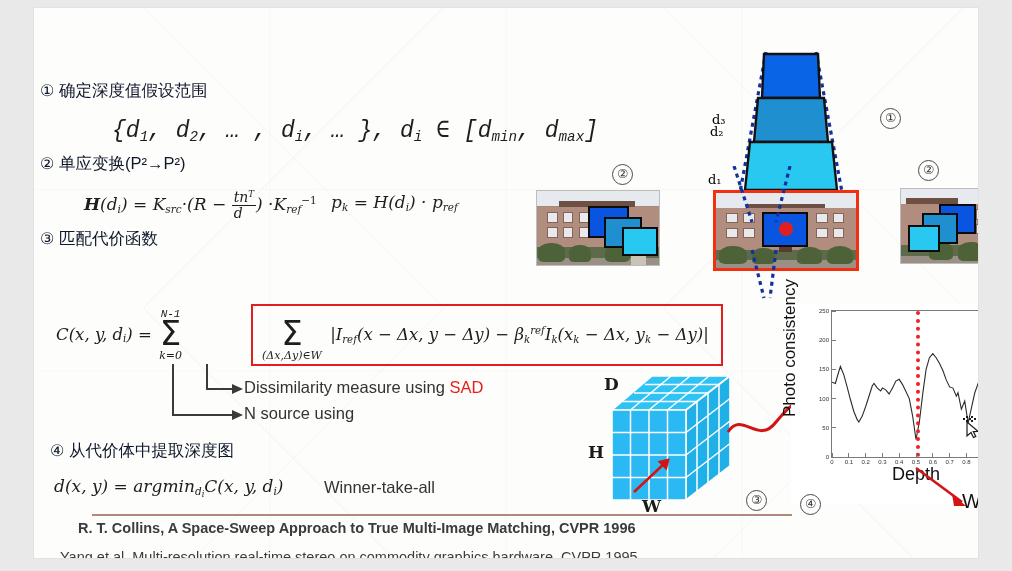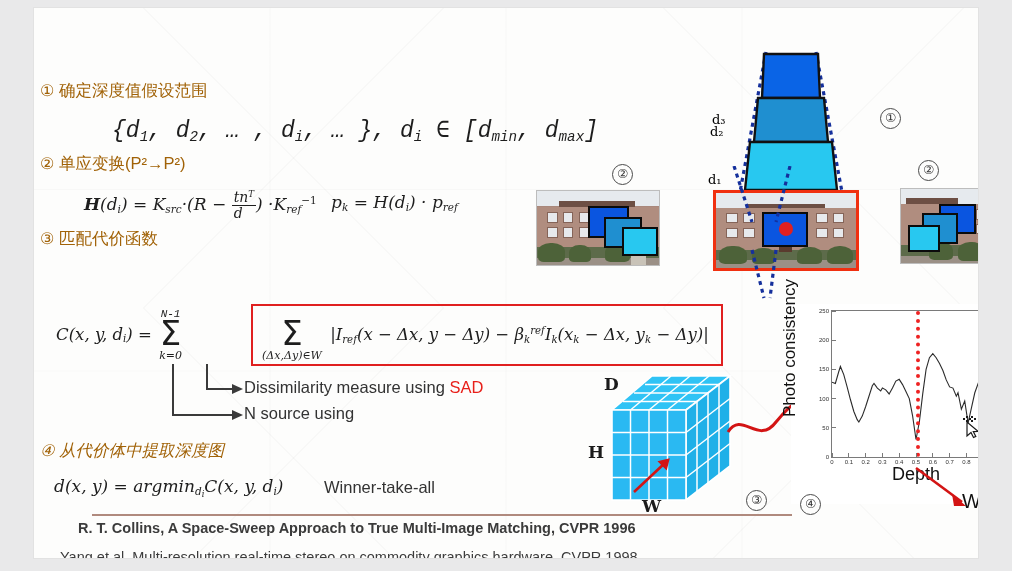--- a/index.html
+++ b/index.html
@@ -31,21 +31,21 @@
   .lay{position:absolute;z-index:2;}
 
   
   #title{
     left:36px;top:22px;
     font-size:33px;font-weight:bold;color:#b5472a;
     letter-spacing:-.3px;white-space:nowrap;
   }
 
   
-  .step{font-size:16.5px;color:#a16207;white-space:nowrap;}
+  .step{font-size:16.5px;color:#0f172a;white-space:nowrap;}
   .stepnum{font-size:16px;}
 
   
   .math{font-family:"DejaVu Serif", serif;font-style:italic;color:#1d1d1d;white-space:nowrap;}
   .mi{font-style:italic;}
   .mup{font-style:normal;}
   sub{font-size:.62em;font-style:italic;vertical-align:-.28em;}
   sup{font-size:.62em;vertical-align:.55em;}
   .frac{display:inline-block;vertical-align:middle;text-align:left;font-size:.82em;line-height:1.05;}
   .frac .num{display:block;border-bottom:1px solid #1d1d1d;padding:0 2px;}
@@ -186,33 +186,33 @@
     <svg width="12" height="14" viewBox="0 0 12 14">
         <polygon points="0,2 11,7 0,12" fill="#3a3a3a"></polygon>
       </svg>
   </div>
 
   <div class="lay anno" style="left:210px;top:370px;">
     <span>Dissimilarity measure using </span><span class="sad">SAD</span>
   </div>
   <div class="lay anno" style="left:210px;top:396px;">N source using</div>
 
-  <div class="lay step" style="left:6px;top:432px;font-style:italic;">
+  <div class="lay step" style="left:16px;top:432px;">
     <span class="stepnum">④</span>
     <span>从代价体中提取深度图</span>
   </div>
 
   <div class="lay math" style="left:20px;top:468px;font-size:17px;">
     <span class="mi">d</span>(<span class="mi">x</span>, <span class="mi">y</span>) = <span class="mi">argmin</span><sub>d<sub style="font-size:.8em;">i</sub></sub><span class="mi">C</span>(<span class="mi">x</span>, <span class="mi">y</span>, <span class="mi">d</span><sub>i</sub>)
   </div>
   <div class="lay anno" style="left:290px;top:470px;">Winner-take-all</div>
 
   <div class="lay" id="refrule"></div>
   <div class="lay ref" style="left:44px;top:512px;font-weight:bold;">R. T. Collins, A Space-Sweep Approach to True Multi-Image Matching, CVPR 1996</div>
-  <div class="lay ref" style="left:26px;top:541px;">Yang et al. Multi-resolution real-time stereo on commodity graphics hardware, CVPR 1998</div>
+  <div class="lay ref" style="left:26px;top:541px;">Yang et al. Multi-resolution real-time stereo on commodity graphics hardware, CVPR 1995</div>
 
   <div class="lay" id="frustum">
     <svg width="180" height="185" viewBox="0 0 180 185">
 
       <g stroke="#15309c" stroke-width="3.2" stroke-dasharray="4 4" fill="none">
         <line x1="72" y1="20" x2="46" y2="160"></line>
         <line x1="122" y1="20" x2="148" y2="160"></line>
       </g>
 
       <polygon points="70,22 124,22 126,66 68,66" fill="#0a64e6" stroke="#111" stroke-width="2.4"></polygon>

